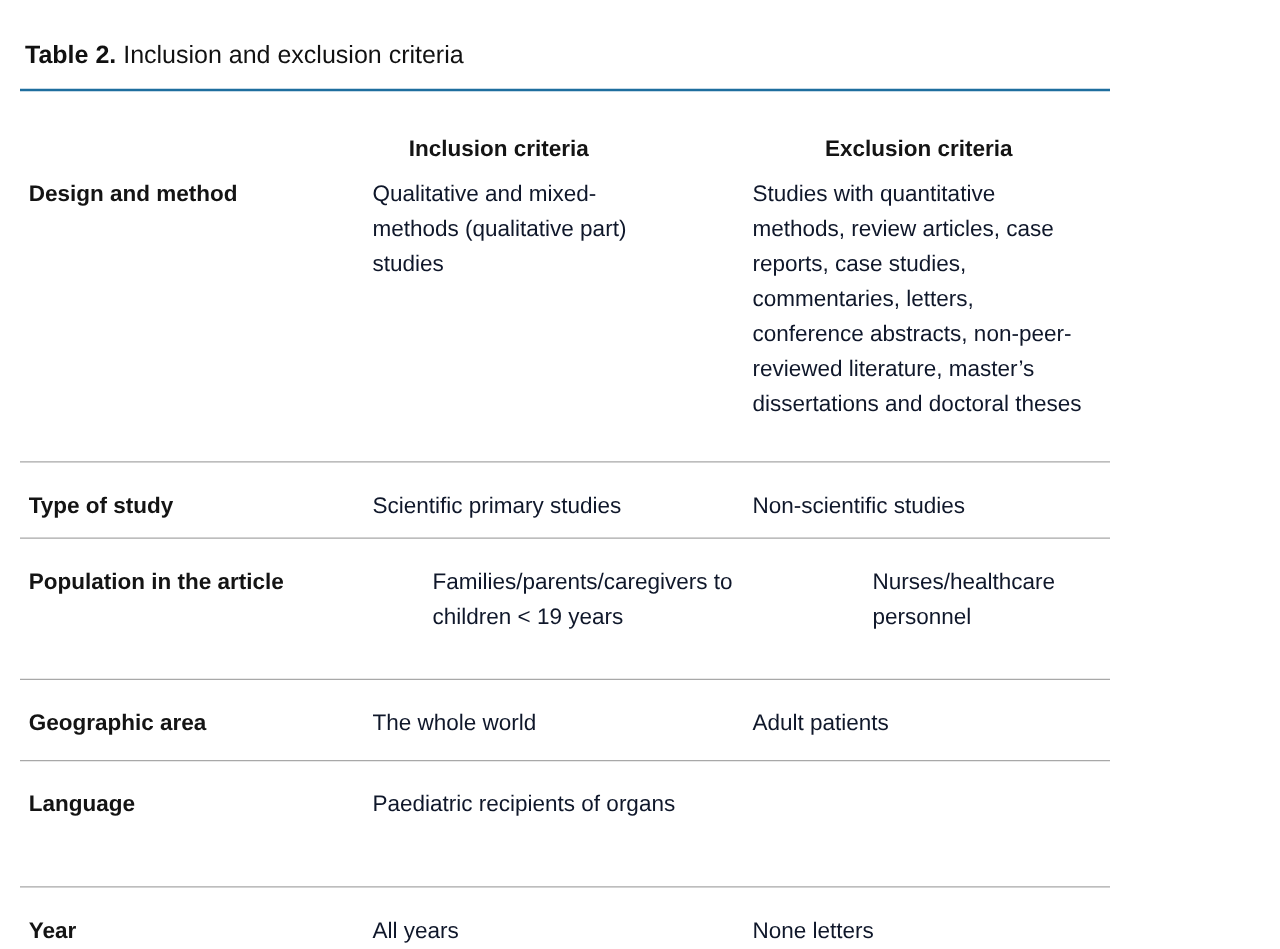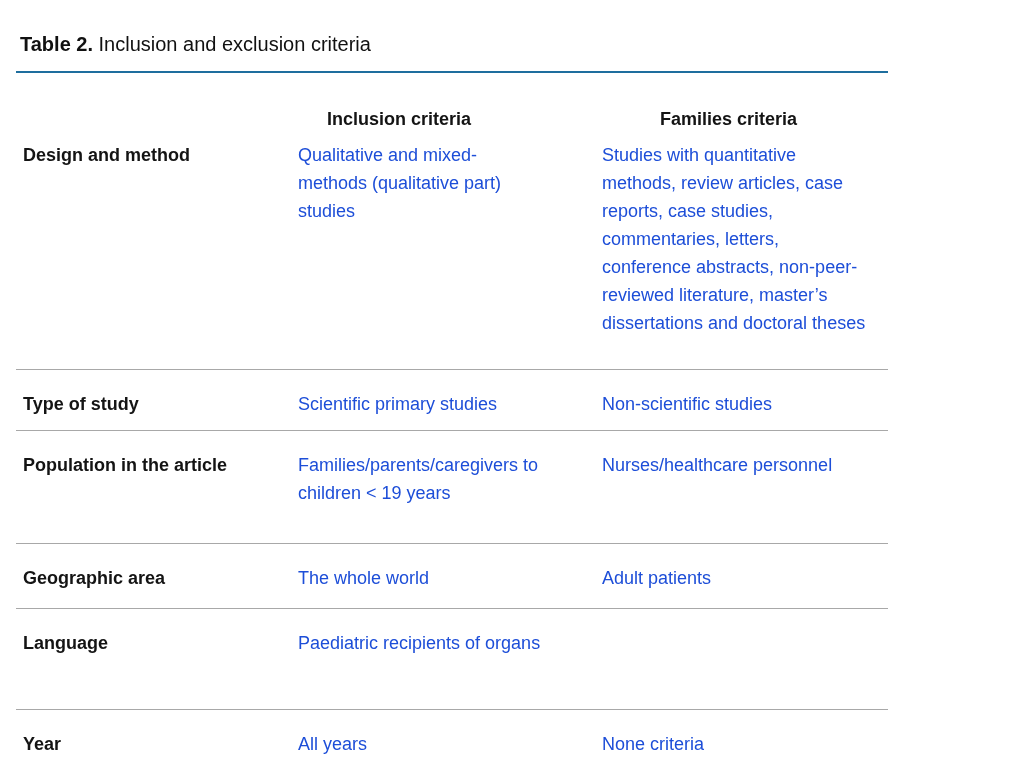--- a/index.html
+++ b/index.html
@@ -28,49 +28,49 @@
   .trow {
     display: grid;
     grid-template-columns: 275px 304px 1fr;
     padding-left: 7px;
     box-sizing: border-box;
     align-items: start;
   }
   .cell {
     font-size: 18px;
     line-height: 28px;
-    color: #1d4ed8;
+    color: #0f172a;
   }
   .cell-label { font-weight: 700; color: #141414; padding-right: 20px; }
   .cell-incl  { padding-right: 60px; }
   .cell-excl  { max-width: 380px; padding-right: 16px; }
   .col-header { font-weight: 700; color: #141414; font-size: 18px; line-height: 28px; }
   .sep { border-top: 1px solid #a8a8a8; }
   
   .row-header { padding-top: 32px; padding-bottom: 0; gap: 29px; }
   .row-1 { padding-top: 8px;  padding-bottom: 32px; }
   .row-2 { padding-top: 20px; padding-bottom: 12px; }
-  .row-3 { padding-top: 20px; padding-bottom: 36px; }
+  .row-3 { padding-top: 20px; padding-bottom: 36px; gap: 48px; }
   .row-4 { padding-top: 20px; padding-bottom: 16px; }
   .row-5 { padding-top: 20px; padding-bottom: 20px; }
   .row-6 { padding-top: 20px; padding-bottom: 12px; margin-top: 32px; }
 </style>
 </head>
 <body>
 
 <div class="page">
 
   <p class="table-title"><span class="title-bold">Table 2.</span><span> Inclusion and exclusion criteria</span></p>
 
   <div class="criteria-table">
 
     <div class="trow row-header">
       <div class="cell"></div>
       <div class="cell col-header">Inclusion criteria</div>
-      <div class="cell col-header">Families criteria</div>
+      <div class="cell col-header">Exclusion criteria</div>
     </div>
 
     <div class="trow row-1">
       <div class="cell cell-label">Design and method</div>
       <div class="cell cell-incl">Qualitative and mixed-methods (qualitative part) studies</div>
       <div class="cell cell-excl">Studies with quantitative methods, review articles, case reports, case studies, commentaries, letters, conference abstracts, non-peer-reviewed literature, master’s dissertations and doctoral theses</div>
     </div>
 
     <div class="trow row-2 sep">
       <div class="cell cell-label">Type of study</div>
@@ -91,17 +91,17 @@
     </div>
 
     <div class="trow row-5 sep">
       <div class="cell cell-label">Language</div>
       <div class="cell cell-excl">Paediatric recipients of organs</div>
     </div>
 
     <div class="trow row-6 sep">
       <div class="cell cell-label">Year</div>
       <div class="cell cell-incl">All years</div>
-      <div class="cell cell-excl">None criteria</div>
+      <div class="cell cell-excl">None letters</div>
     </div>
 
   </div>
 </div>
 
 </body></html>

